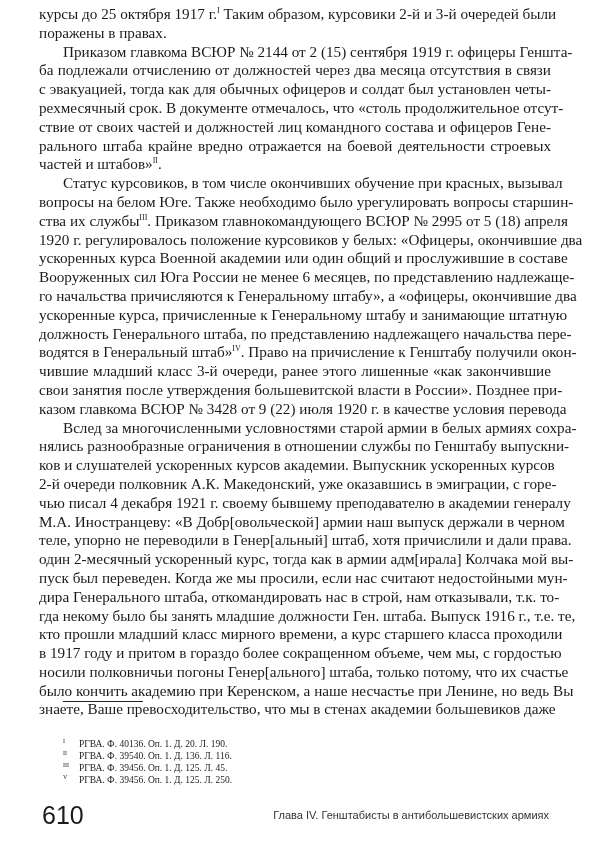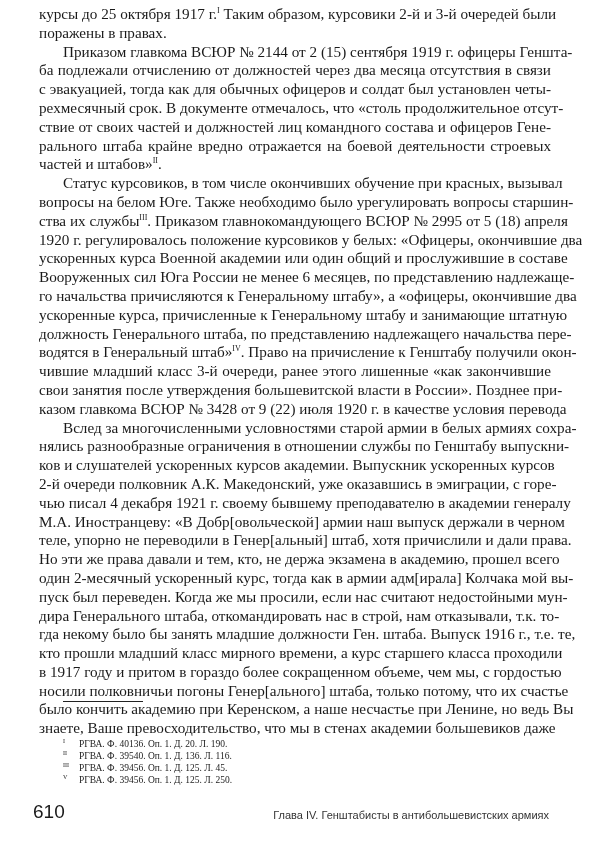--- a/index.html
+++ b/index.html
@@ -11,22 +11,22 @@
   }
   .line { display: block; white-space: nowrap; height: 18.8px; text-align-last: justify; text-align: justify; }
   .line.last { text-align-last: left; }
   .line.indent { padding-left: 24px; }
   sup { font-size: 8px; line-height: 0; vertical-align: super; }
   .rule { position: absolute; left: 63px; top: 701px; width: 80px; height: 1px; background: #222; }
   .footnotes { position: absolute; left: 63px; top: 738px; width: 300px;
     font-family: Liberation Serif, serif; font-size: 9.5px; line-height: 12px; color: #222; }
   .fn { position: relative; padding-left: 16px; height: 12px; white-space: nowrap; }
   .fn-mark { position: absolute; left: 0; top: -3px; font-size: 6px; }
-  .page-number { position: absolute; left: 33px; top: 801px;
-    font-family: "Liberation Sans", "DejaVu Sans", sans-serif; font-size: 19px; color: #1a1a1a; }
+  .page-number { position: absolute; left: 42px; top: 801px;
+    font-family: "Liberation Sans", "DejaVu Sans", sans-serif; font-size: 25px; color: #1a1a1a; }
   .running-head { position: absolute; right: 51px; top: 809px;
     font-family: "Liberation Sans", "DejaVu Sans", sans-serif; font-size: 11px; color: #333; }
 </style>
 </head>
 <body>
 
 <div class="body-text" id="body-text">
     <span class="line"><span>курсы до 25 октября 1917 г.</span><sup>I</sup><span> Таким образом, курсовики 2-й и 3-й очередей были</span></span>
     <span class="line last"><span>поражены в правах.</span></span>
     <span class="line indent"><span>Приказом главкома ВСЮР № 2144 от 2 (15) сентября 1919 г. офицеры Геншта-</span></span>
@@ -49,21 +49,20 @@
     <span class="line"><span>чившие младший класс 3-й очереди, ранее этого лишенные «как закончившие</span></span>
     <span class="line"><span>свои занятия после утверждения большевитской власти в России». Позднее при-</span></span>
     <span class="line"><span>казом главкома ВСЮР № 3428 от 9 (22) июля 1920 г. в качестве условия перевода</span></span>
     <span class="line indent"><span>Вслед за многочисленными условностями старой армии в белых армиях сохра-</span></span>
     <span class="line"><span>нялись разнообразные ограничения в отношении службы по Генштабу выпускни-</span></span>
     <span class="line"><span>ков и слушателей ускоренных курсов академии. Выпускник ускоренных курсов</span></span>
     <span class="line"><span>2-й очереди полковник А.К. Македонский, уже оказавшись в эмиграции, с горе-</span></span>
     <span class="line"><span>чью писал 4 декабря 1921 г. своему бывшему преподавателю в академии генералу</span></span>
     <span class="line"><span>М.А. Иностранцеву: «В Добр[овольческой] армии наш выпуск держали в черном</span></span>
     <span class="line"><span>теле, упорно не переводили в Генер[альный] штаб, хотя причислили и дали права.</span></span>
-    <span class="line"><span>Но эти же права давали и тем, кто, не держа экзамена в академию, прошел всего</span></span>
     <span class="line"><span>один 2-месячный ускоренный курс, тогда как в армии адм[ирала] Колчака мой вы-</span></span>
     <span class="line"><span>пуск был переведен. Когда же мы просили, если нас считают недостойными мун-</span></span>
     <span class="line"><span>дира Генерального штаба, откомандировать нас в строй, нам отказывали, т.к. то-</span></span>
     <span class="line"><span>гда некому было бы занять младшие должности Ген. штаба. Выпуск 1916 г., т.е. те,</span></span>
     <span class="line"><span>кто прошли младший класс мирного времени, а курс старшего класса проходили</span></span>
     <span class="line"><span>в 1917 году и притом в гораздо более сокращенном объеме, чем мы, с гордостью</span></span>
     <span class="line"><span>носили полковничьи погоны Генер[ального] штаба, только потому, что их счастье</span></span>
     <span class="line"><span>было кончить академию при Керенском, а наше несчастье при Ленине, но ведь Вы</span></span>
     <span class="line"><span>знаете, Ваше превосходительство, что мы в стенах академии большевиков даже</span></span>
   </div>

